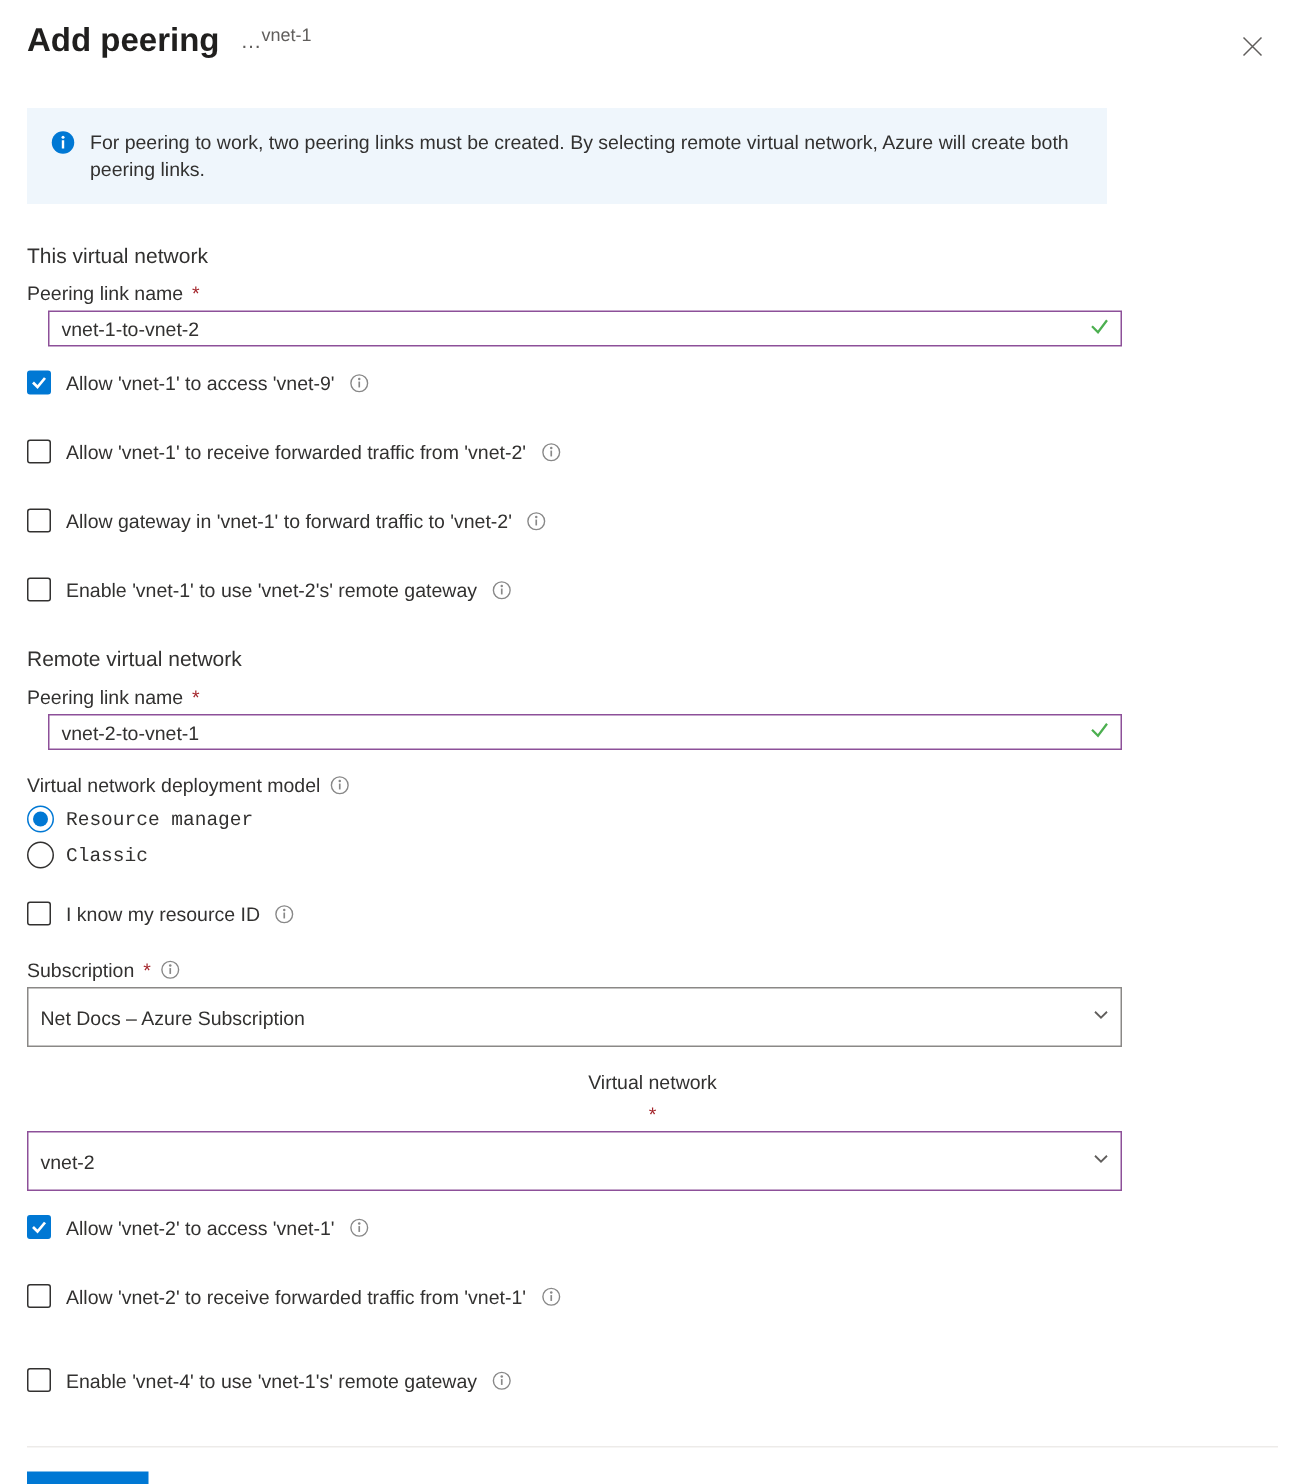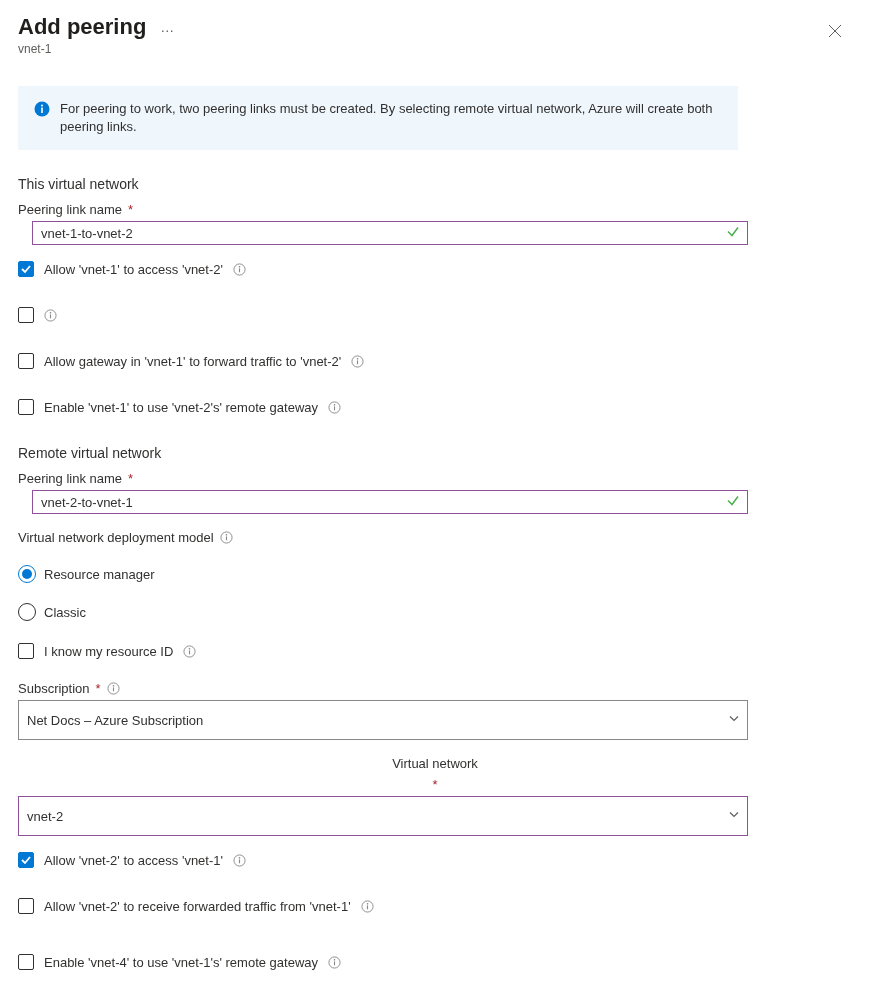--- a/index.html
+++ b/index.html
@@ -15,21 +15,21 @@
     padding: 14px 18px 18px 18px;
     position: relative;
   }
   .header-row {
     display: flex;
     align-items: flex-start;
     justify-content: space-between;
   }
   .title-block {
     display: flex;
-    flex-direction: column;
+    flex-direction: row;
   }
   .title-line {
     display: flex;
     align-items: center;
     gap: 14px;
   }
   h1.page-title {
     font-size: 22px;
     font-weight: 600;
     margin: 0;
@@ -185,21 +185,22 @@
     height: 10px;
     border-radius: 50%;
     background: #0078d4;
     display: none;
   }
   .radio.selected .dot { display: block; }
   .radio-row {
     display: flex;
     align-items: center;
     gap: 8px;
-    margin-top: 20px;
+    margin-top: 6px;
+    font-family: Liberation Mono, monospace;
   }
   .info-icon {
     display: inline-flex;
   }
   .spacer-sm { height: 10px; }
   .spacer-md { height: 22px; }
   .footer {
     margin-top: 36px;
     border-top: 1px solid #edebe9;
     padding-top: 16px;
@@ -259,32 +260,33 @@
         </svg>
     </span>
   </div>
 
   <div class="check-row">
     <span class="chk checked">
         <svg width="12" height="12" viewBox="0 0 12 12">
           <path d="M2 6 L5 9 L10 3" stroke="#fff" stroke-width="1.8" fill="none"></path>
         </svg>
       </span>
-    <span class="label">Allow 'vnet-1' to access 'vnet-2'</span>
-    <span class="info-icon">
-        <svg width="13" height="13" viewBox="0 0 14 14">
-          <circle cx="7" cy="7" r="6" fill="none" stroke="#888" stroke-width="1"></circle>
-          <circle cx="7" cy="4" r="0.9" fill="#888"></circle>
-          <rect x="6.4" y="5.8" width="1.2" height="4.2" fill="#888"></rect>
-        </svg>
-      </span>
-  </div>
-  <div class="spacer-sm"></div>
-  <div class="check-row">
-    <span class="chk"></span>
+    <span class="label">Allow 'vnet-1' to access 'vnet-9'</span>
+    <span class="info-icon">
+        <svg width="13" height="13" viewBox="0 0 14 14">
+          <circle cx="7" cy="7" r="6" fill="none" stroke="#888" stroke-width="1"></circle>
+          <circle cx="7" cy="4" r="0.9" fill="#888"></circle>
+          <rect x="6.4" y="5.8" width="1.2" height="4.2" fill="#888"></rect>
+        </svg>
+      </span>
+  </div>
+  <div class="spacer-sm"></div>
+  <div class="check-row">
+    <span class="chk"></span>
+    <span class="label">Allow 'vnet-1' to receive forwarded traffic from 'vnet-2'</span>
     <span class="info-icon">
         <svg width="13" height="13" viewBox="0 0 14 14">
           <circle cx="7" cy="7" r="6" fill="none" stroke="#888" stroke-width="1"></circle>
           <circle cx="7" cy="4" r="0.9" fill="#888"></circle>
           <rect x="6.4" y="5.8" width="1.2" height="4.2" fill="#888"></rect>
         </svg>
       </span>
   </div>
   <div class="spacer-sm"></div>
   <div class="check-row">

